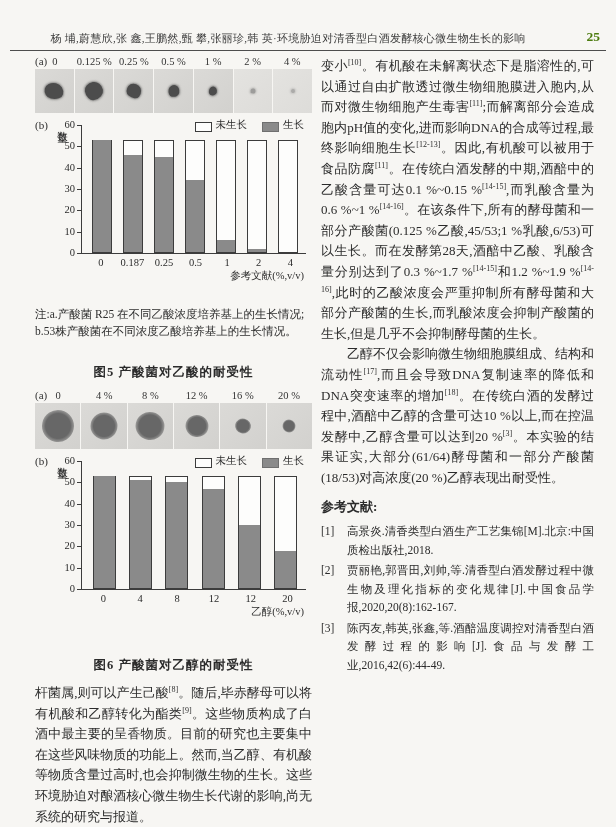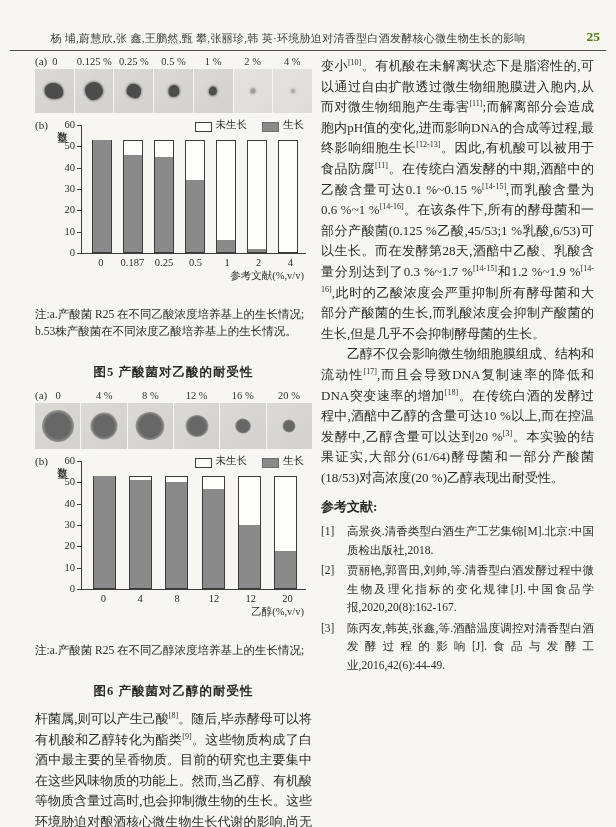--- a/index.html
+++ b/index.html
@@ -285,21 +285,20 @@
             <div class="xlab">8</div>
             <div class="xlab">12</div>
             <div class="xlab">12</div>
             <div class="xlab">20</div>
           </div>
         <div class="x-axis-label">乙醇(%,v/v)</div>
       </div>
     </div>
 
     <div class="fig-note">
-      <div>注:a.产酸菌 R25 在不同乙醇浓度培养基上的生长情况;</div>
     </div>
     <div class="fig-caption">图6  产酸菌对乙醇的耐受性</div>
 
     <p class="para" style="margin:2px 0 0;">杆菌属,则可以产生己酸<sup>[8]</sup>。随后,毕赤酵母可以将有机酸和乙醇转化为酯类<sup>[9]</sup>。这些物质构成了白酒中最主要的呈香物质。目前的研究也主要集中在这些风味物质的功能上。然而,当乙醇、有机酸等物质含量过高时,也会抑制微生物的生长。这些环境胁迫对酿酒核心微生物生长代谢的影响,尚无系统的研究与报道。</p>
 
   </div>
 
   <div class="col col-right">
     <p class="para" style="margin:2px 0 0;">变小<sup>[10]</sup>。有机酸在未解离状态下是脂溶性的,可以通过自由扩散透过微生物细胞膜进入胞内,从而对微生物细胞产生毒害<sup>[11]</sup>;而解离部分会造成胞内pH值的变化,进而影响DNA的合成等过程,最终影响细胞生长<sup>[12-13]</sup>。因此,有机酸可以被用于食品防腐<sup>[11]</sup>。在传统白酒发酵的中期,酒醅中的乙酸含量可达0.1 %~0.15 %<sup>[14-15]</sup>,而乳酸含量为0.6 %~1 %<sup>[14-16]</sup>。在该条件下,所有的酵母菌和一部分产酸菌(0.125 %乙酸,45/53;1 %乳酸,6/53)可以生长。而在发酵第28天,酒醅中乙酸、乳酸含量分别达到了0.3 %~1.7 %<sup>[14-15]</sup>和1.2 %~1.9 %<sup>[14-16]</sup>,此时的乙酸浓度会严重抑制所有酵母菌和大部分产酸菌的生长,而乳酸浓度会抑制产酸菌的生长,但是几乎不会抑制酵母菌的生长。</p>
     <p class="para indent" style="margin:0;">乙醇不仅会影响微生物细胞膜组成、结构和流动性<sup>[17]</sup>,而且会导致DNA复制速率的降低和DNA突变速率的增加<sup>[18]</sup>。在传统白酒的发酵过程中,酒醅中乙醇的含量可达10 %以上,而在控温发酵中,乙醇含量可以达到20 %<sup>[3]</sup>。本实验的结果证实,大部分(61/64)酵母菌和一部分产酸菌(18/53)对高浓度(20 %)乙醇表现出耐受性。</p>

